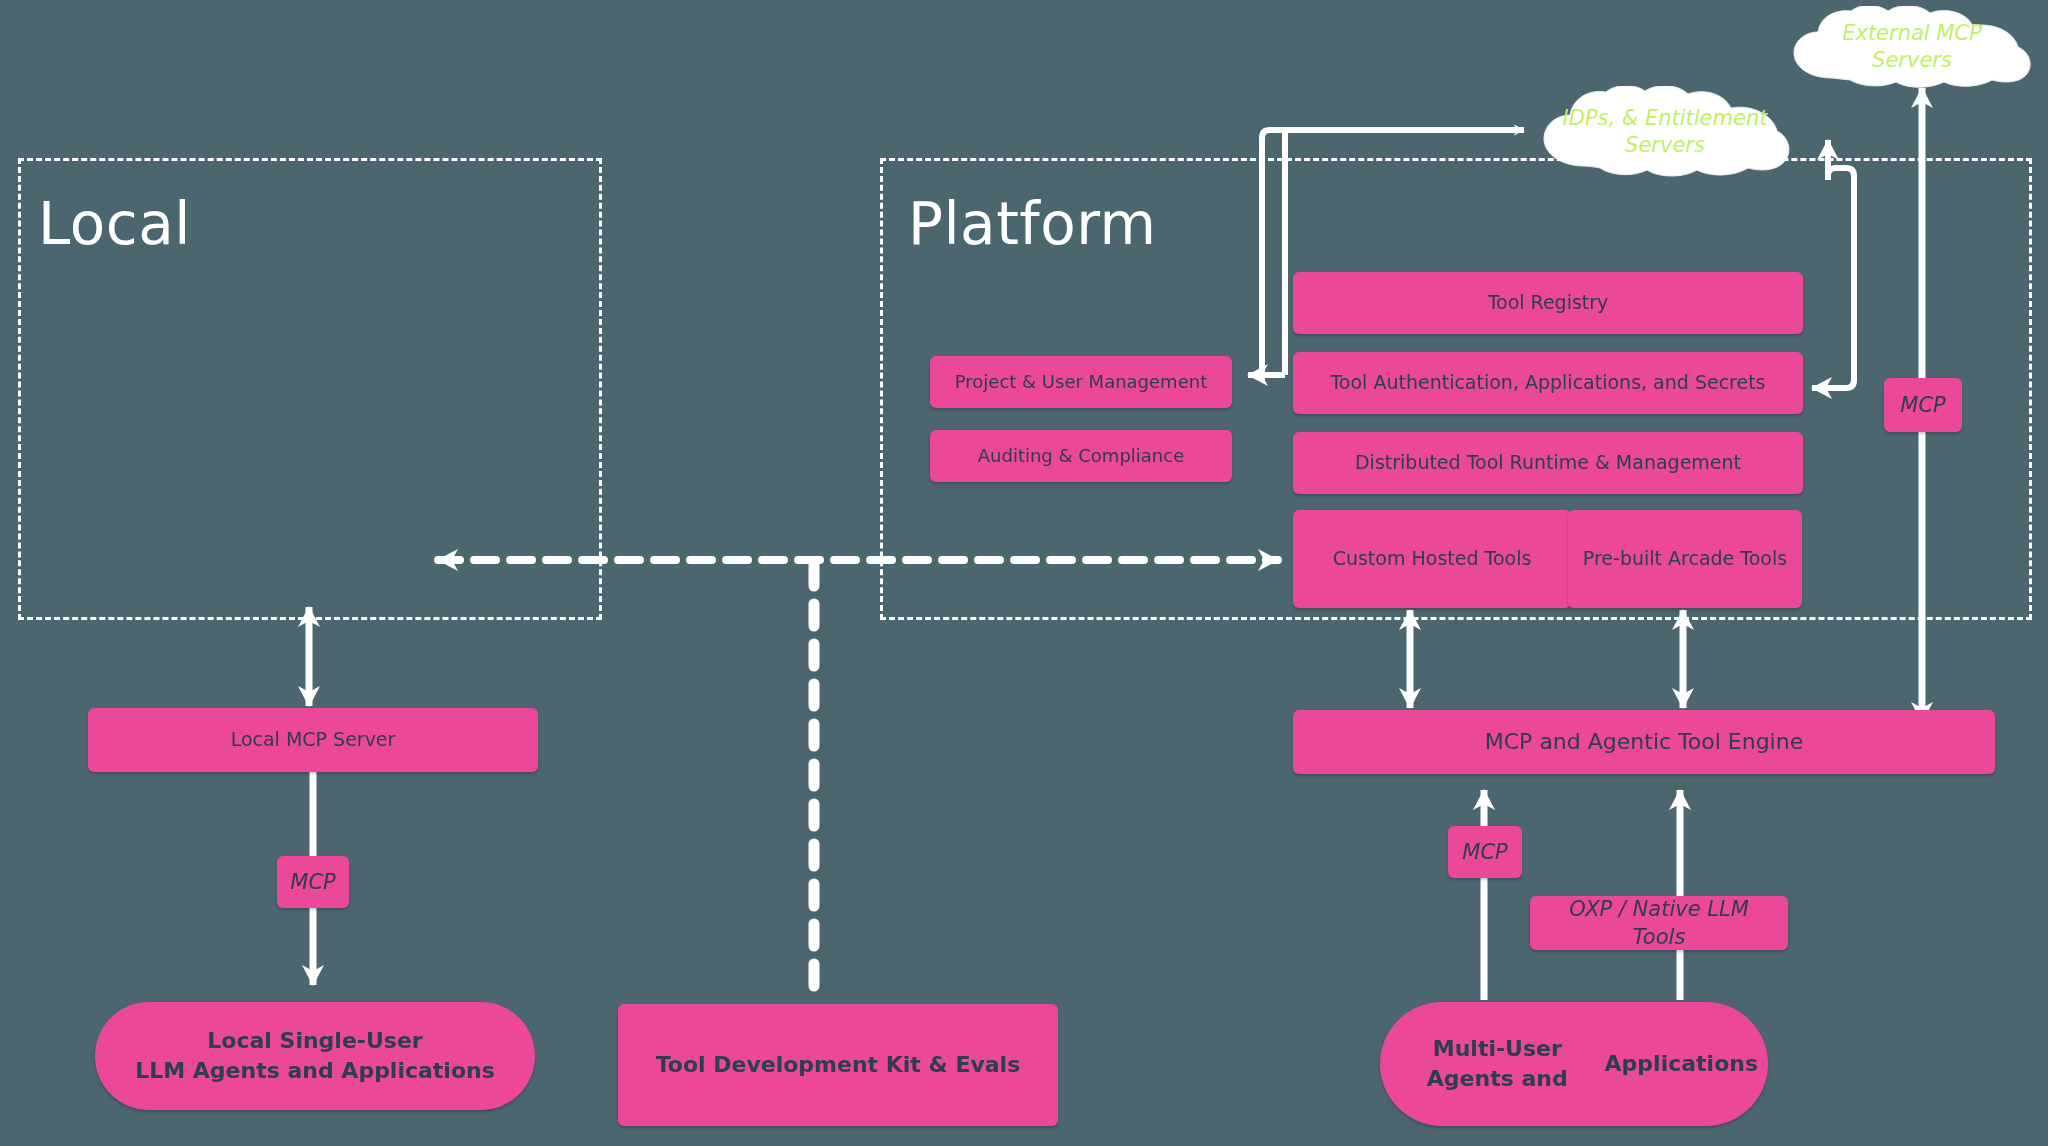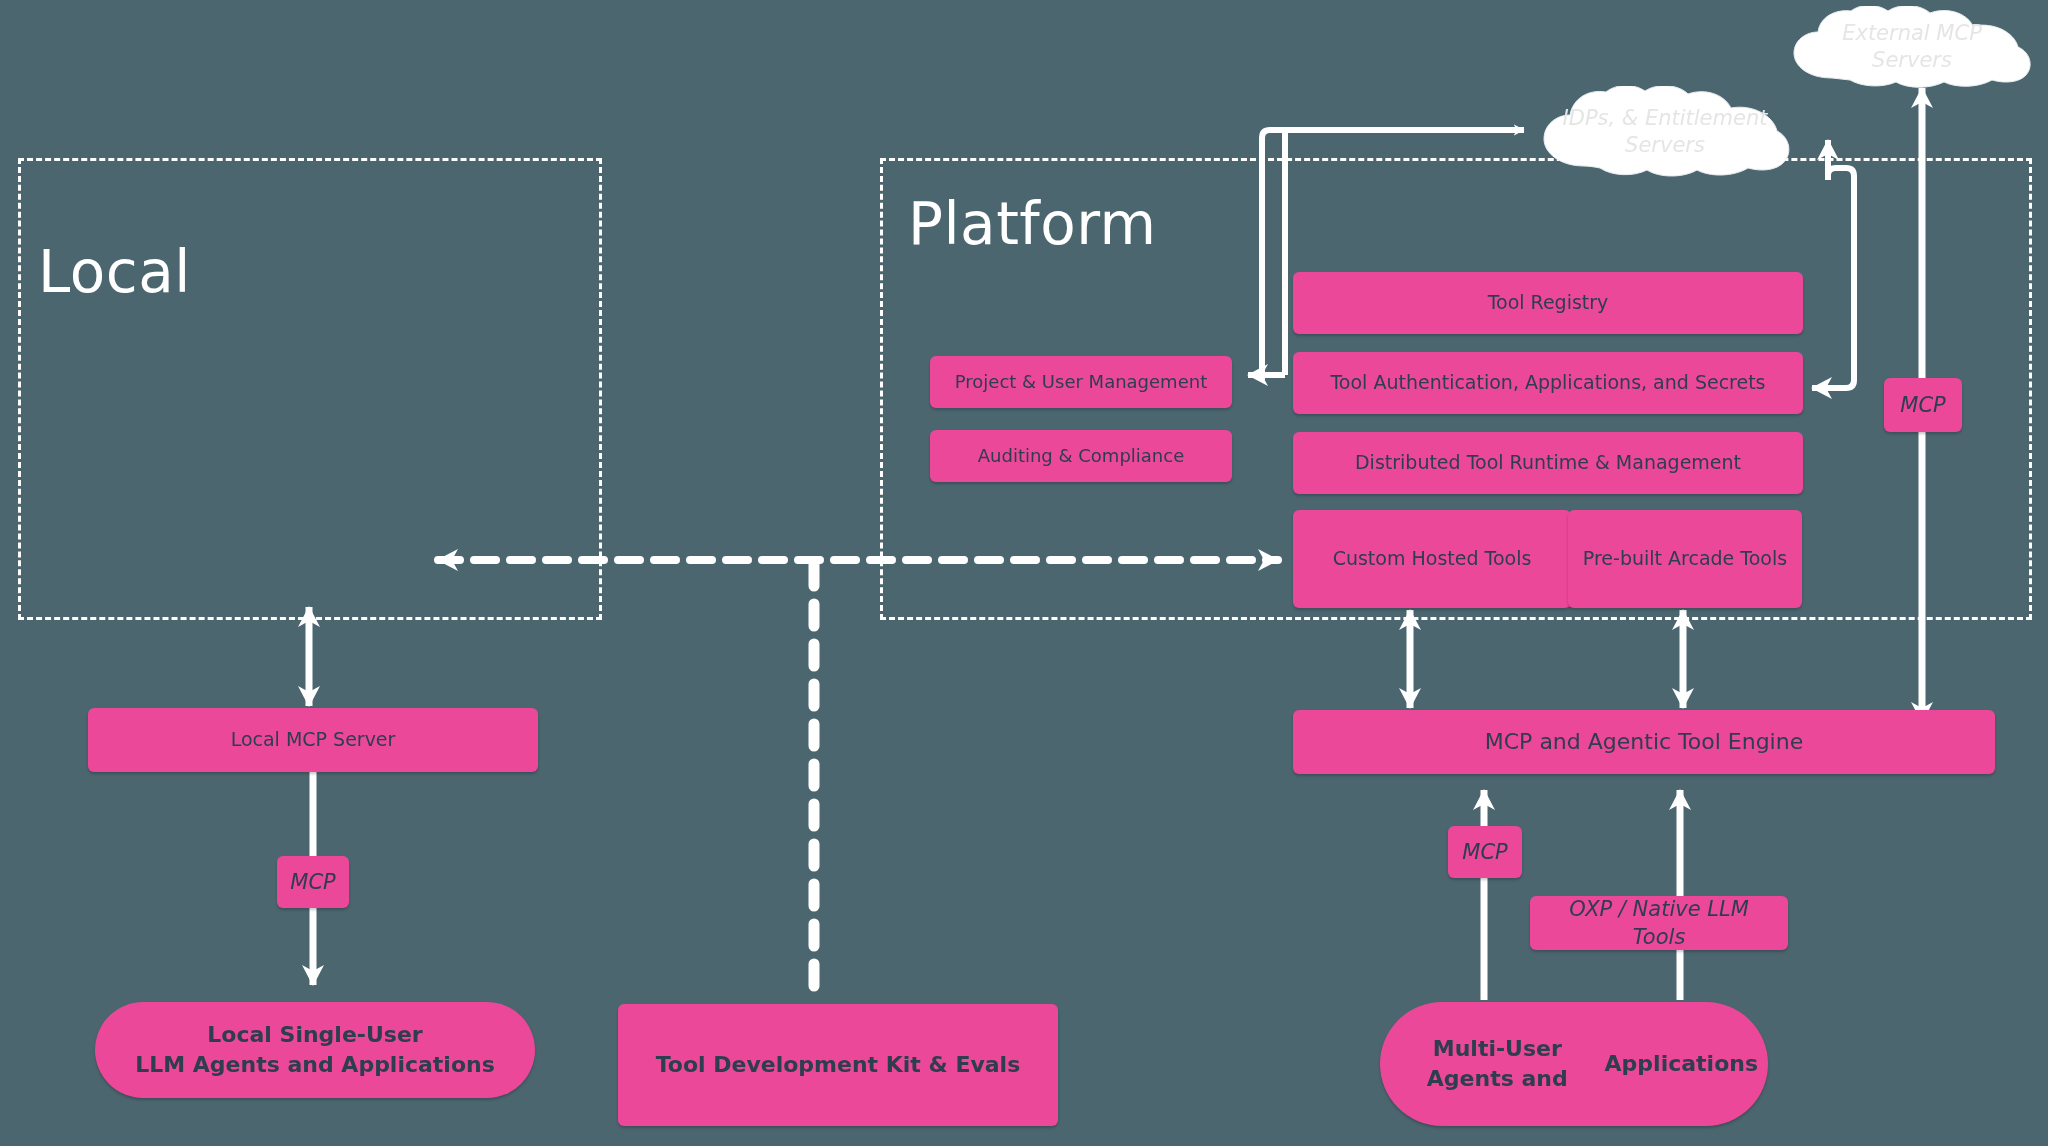--- a/index.html
+++ b/index.html
@@ -44,21 +44,21 @@
   }
   .node.small{font-size:18px;}
   .node.big{font-size:22px;}
   .node.bold{font-weight:bold;font-size:22px;}
   .node.italic{font-style:italic;font-size:21px;}
   .node.pill{border-radius:999px;}
 
   
   .cloud{
     position:absolute;
-    color:#e5e5e5;
+    color:#bef264;
     font-style:italic;
     font-size:21px;
     line-height:1.3;
     text-align:center;
     display:flex;
     align-items:center;
     justify-content:center;
   }
   .cloud .cloud-svg{position:absolute;inset:0;width:100%;height:100%;}
   .cloud .cloud-label{position:relative;z-index:2;padding:0 26px;}
@@ -66,21 +66,21 @@
   
   .conn{position:absolute;pointer-events:none;}
   .conn svg{display:block;overflow:visible;}
 </style>
 </head>
 <body>
 
 <div id="stage">
 
   <div class="zone" style="left:18px;top:158px;width:584px;height:462px;"></div>
-  <div class="zone-title" style="left:38px;top:190px;margin-top:48px;">Local</div>
+  <div class="zone-title" style="left:38px;top:190px;">Local</div>
 
   <div class="zone" style="left:880px;top:158px;width:1152px;height:462px;"></div>
   <div class="zone-title" style="left:908px;top:190px;">Platform</div>
 
   <div class="conn" style="left:0;top:0;width:2048px;height:1146px;">
     <svg width="2048" height="1146" viewBox="0 0 2048 1146">
       <defs>
         <marker id="ah" markerWidth="12" markerHeight="12" refX="10.5" refY="6" orient="auto" markerUnits="userSpaceOnUse">
           <path d="M0,0.2 L11,6 L0,11.8 L3.4,6 Z" fill="#ffffff"></path>
         </marker>
@@ -184,21 +184,21 @@
   <div class="node" style="left:1568px;top:510px;width:234px;height:98px;">Pre-built Arcade Tools</div>
 
   <div class="node big" style="left:1293px;top:710px;width:702px;height:64px;">MCP and Agentic Tool Engine</div>
 
   <div class="node italic" style="left:1884px;top:378px;width:78px;height:54px;">MCP</div>
 
   <div class="node italic" style="left:1448px;top:826px;width:74px;height:52px;">MCP</div>
 
   <div class="node italic" style="left:1530px;top:896px;width:258px;height:54px;">OXP / Native LLM Tools</div>
 
-  <div class="node pill bold" style="left:95px;top:1002px;width:440px;height:96px;flex-direction:column;">
+  <div class="node pill bold" style="left:95px;top:1002px;width:440px;height:108px;flex-direction:column;">
     <span>Local Single-User</span>
     <span>LLM Agents and Applications</span>
   </div>
 
   <div class="node bold" style="left:618px;top:1004px;width:440px;height:122px;">Tool Development Kit &amp; Evals</div>
 
   <div class="node pill bold" style="left:1380px;top:1002px;width:388px;height:124px;flex-direction:row;">
     <span>Multi-User Agents and</span>
     <span>Applications</span>
   </div>

